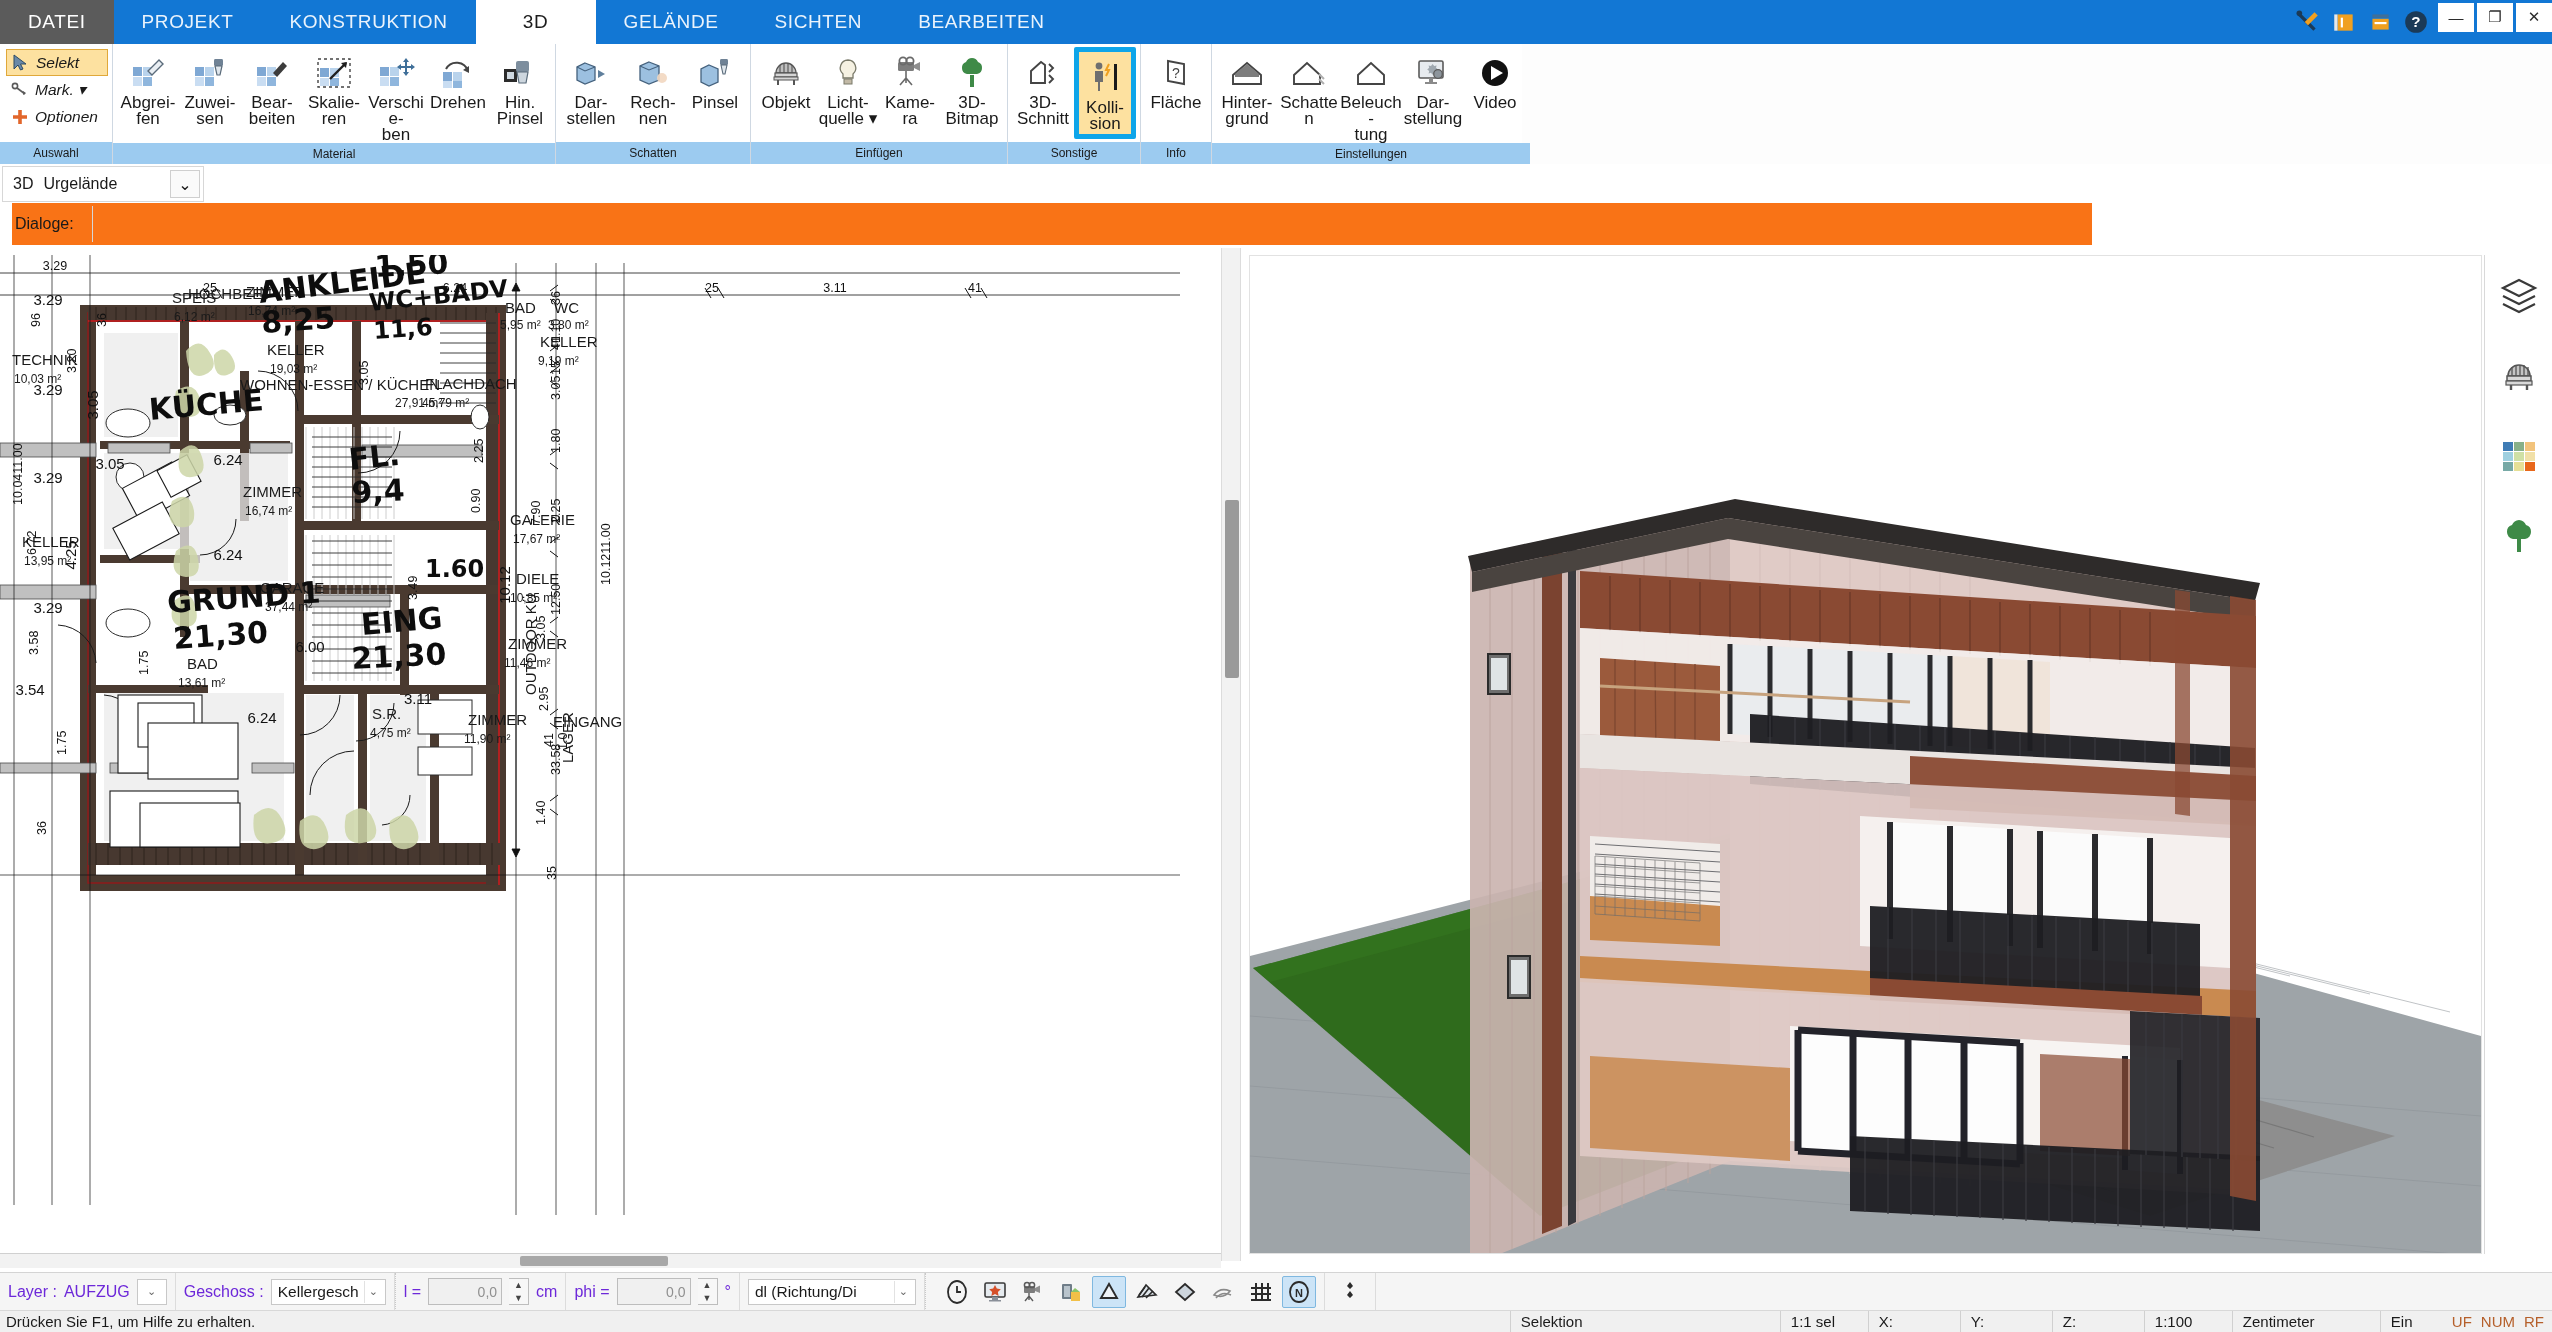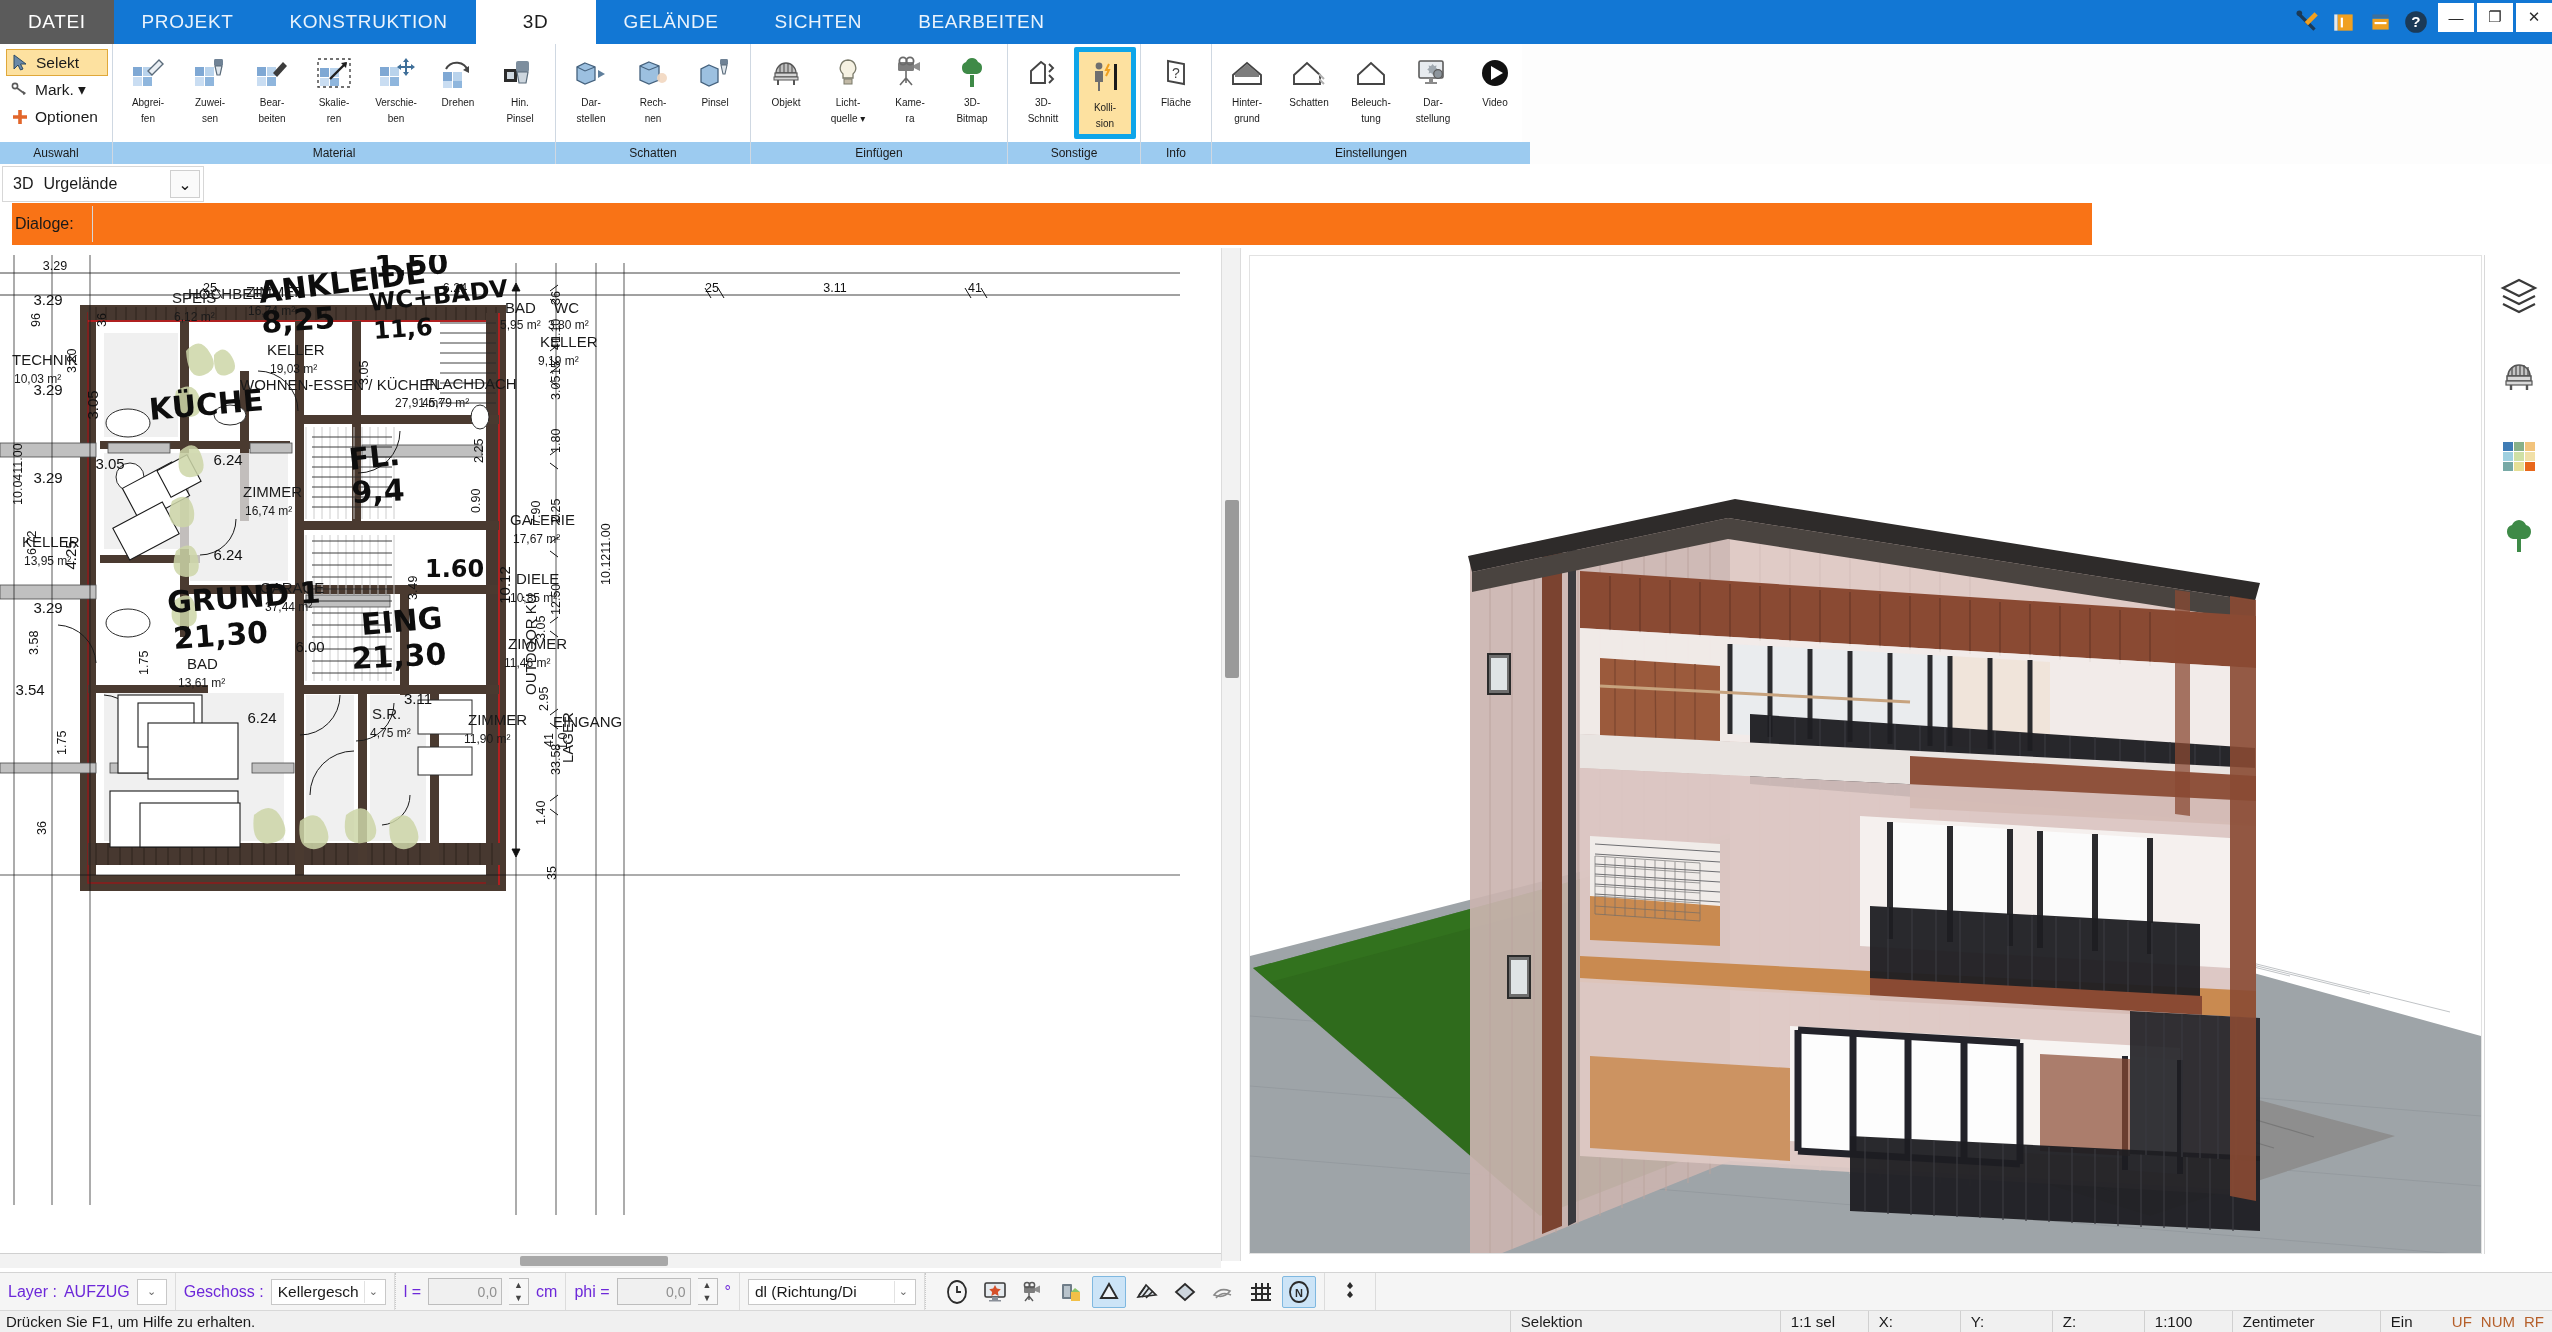--- a/index.html
+++ b/index.html
@@ -54,28 +54,28 @@
     height: 22px; background: #9ccbf0; color: #1a1a1a;
     font-size: 12px; display: flex; align-items: center; justify-content: center;
   }
   .ritem {
     width: 62px; min-height: 92px; display: flex; flex-direction: column;
     align-items: center; padding-top: 4px; cursor: default;
   }
   .ritem.sel { background: #fde1a0; border: 5px solid #0ea5e9; border-radius: 2px; }
   .ritem .glyph { height: 44px; display: flex; align-items: center; justify-content: center; }
   .ritem .lbl {
-    font-size: 10px; color: #1a1a1a; text-align: center; line-height: 16px;
+    font-size: 17px; color: #1a1a1a; text-align: center; line-height: 16px;
     width: 62px; word-break: break-word;
   }
   
   .selgroup { width: 138px; }
   .selbtn {
     display: flex; align-items: center; gap: 5px; font-size: 15.5px;
-    color: #1a1a1a; height: 27px; padding: 0 4px; cursor: default;
+    color: #1a1a1a; height: 27px; padding: 0 4px; cursor: default; font-style: italic;
   }
   .selbtn.hl { background: #fde1a0; border: 1px solid #e0a83a; width: 102px; }
 
   
   .viewbar {
     position: absolute; left: 0; top: 165px; width: 2552px; height: 38px;
     background: #ffffff;
   }
   .viewsel {
     position: absolute; left: 2px; top: 1px; width: 202px; height: 36px;

